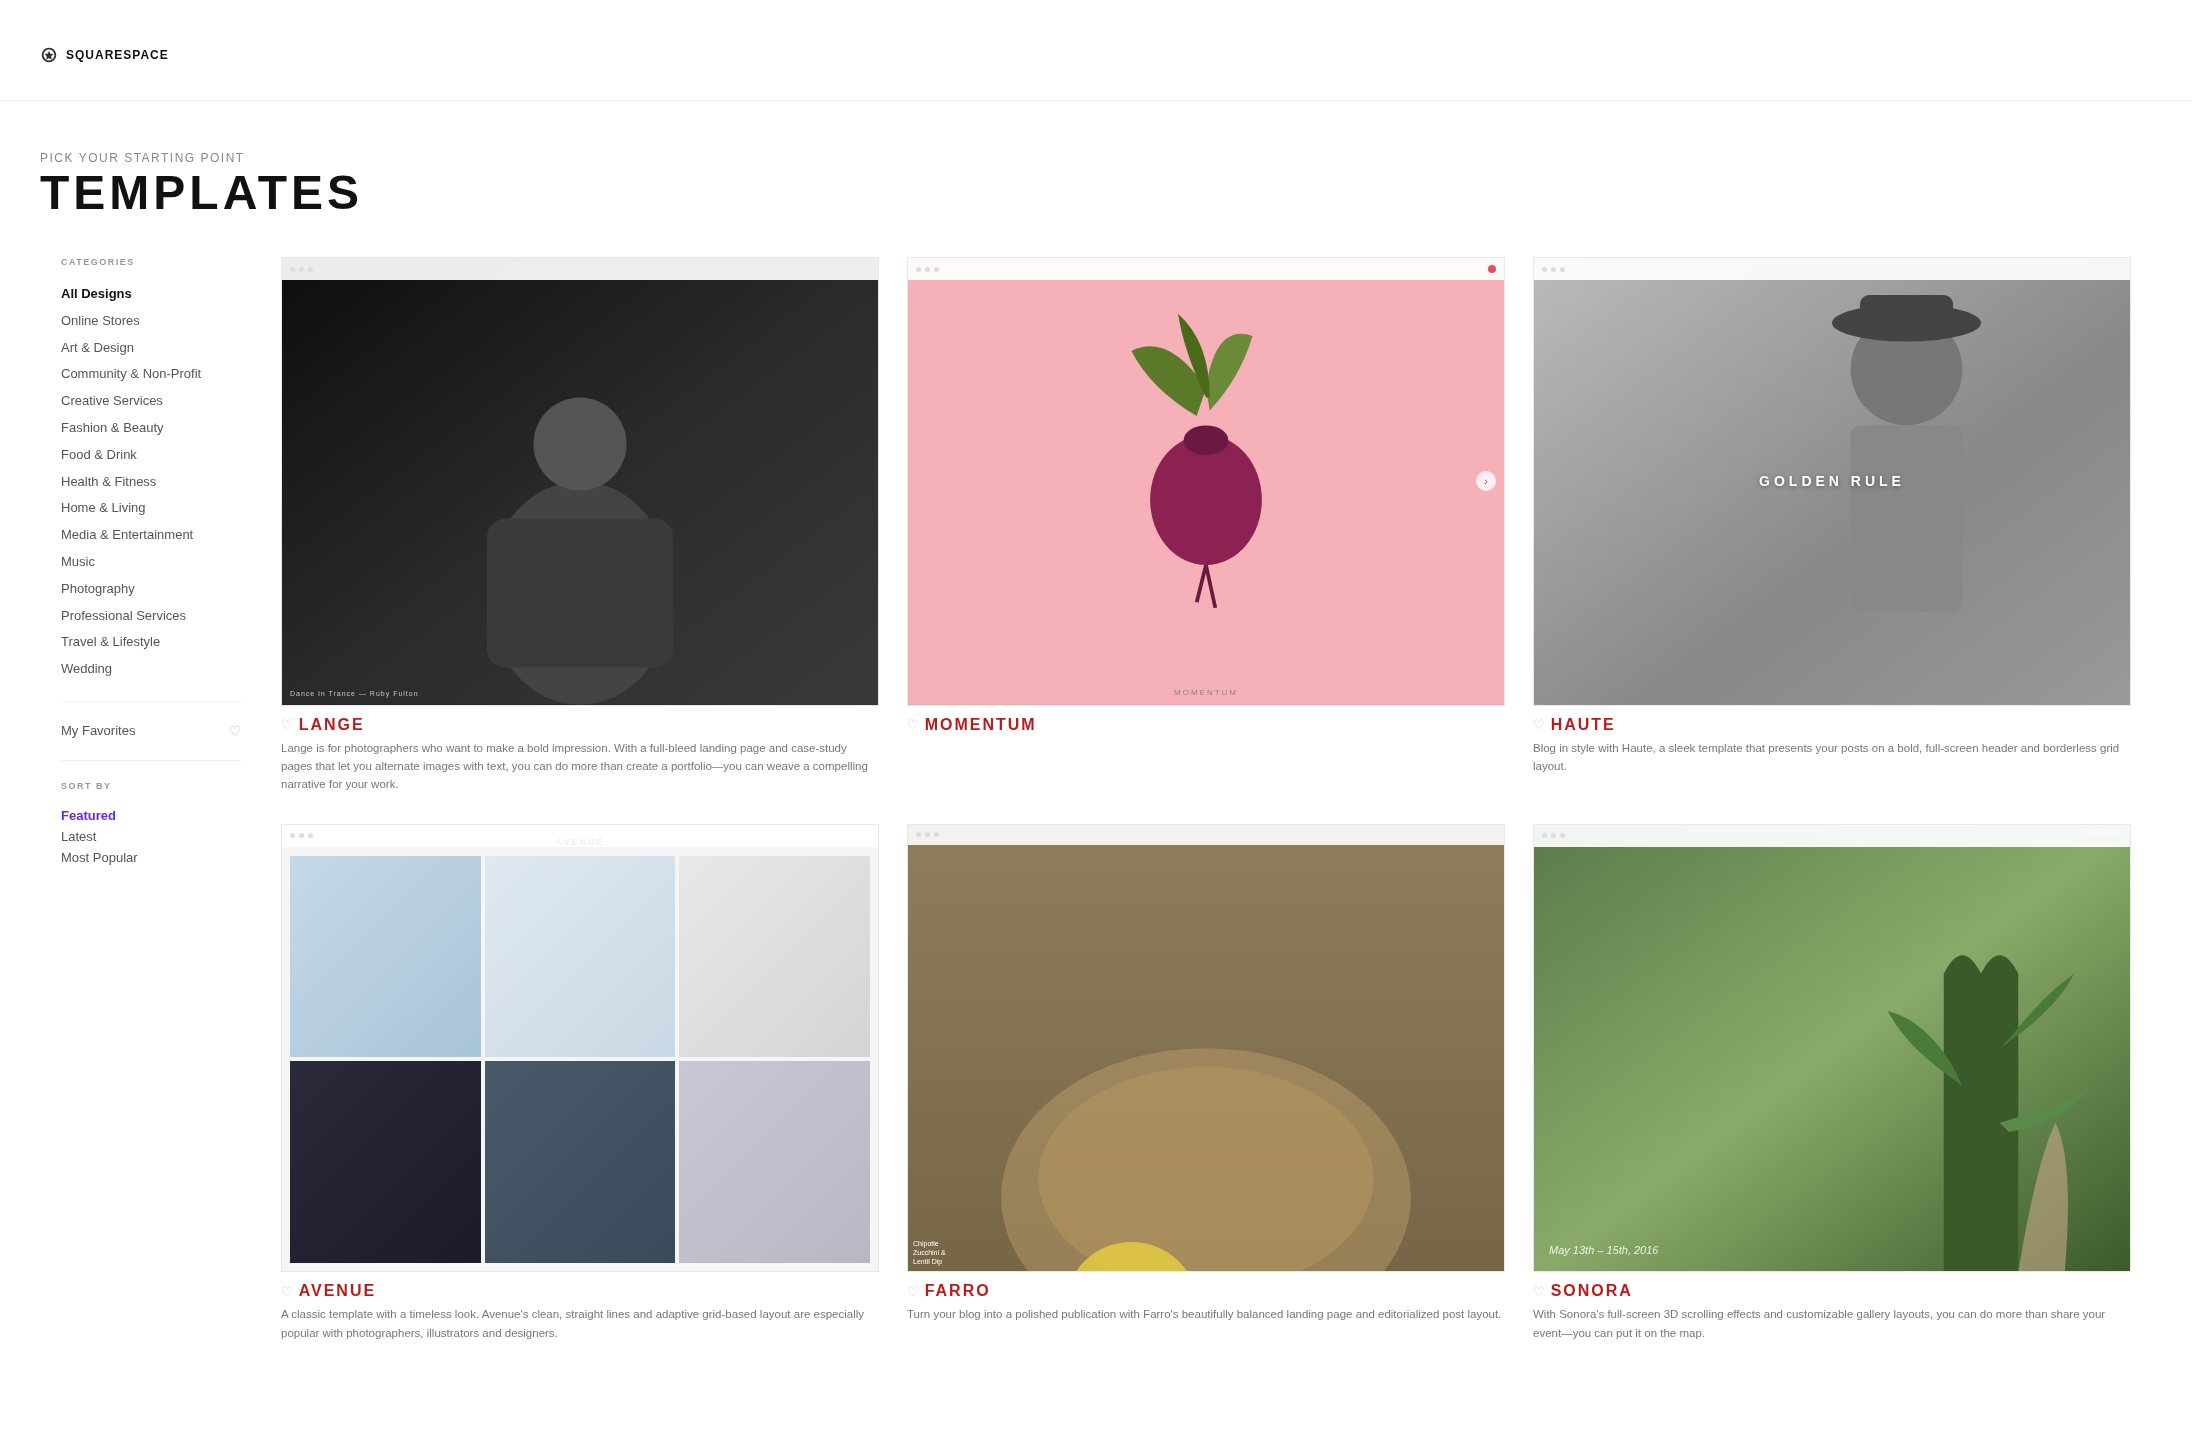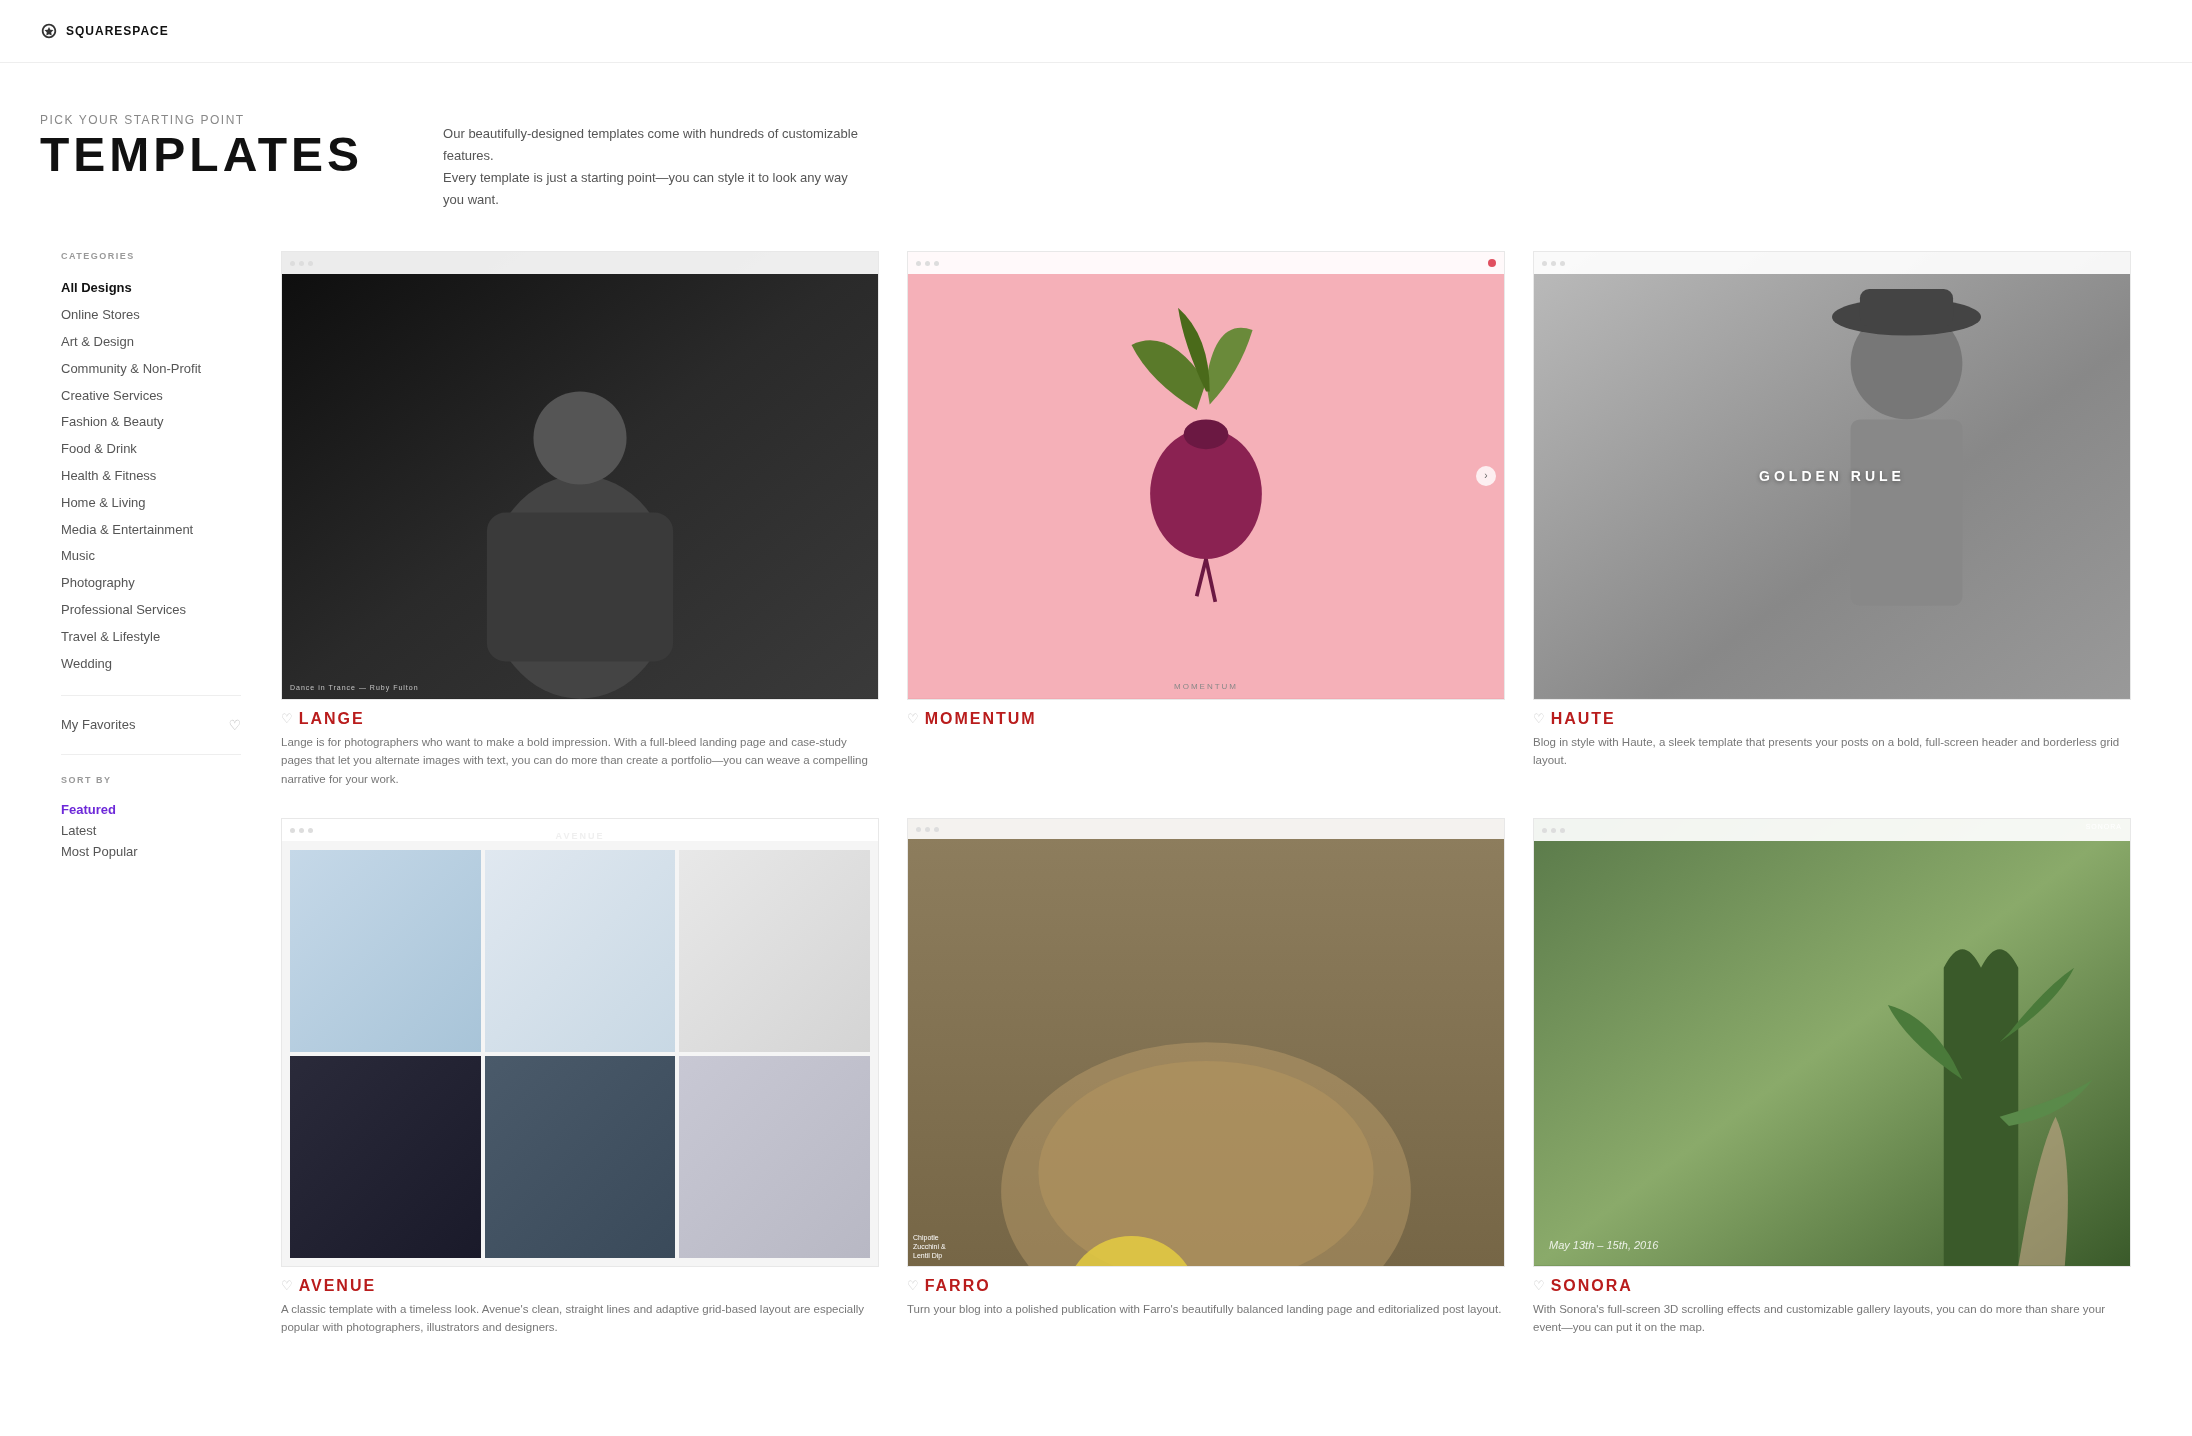--- a/index.html
+++ b/index.html
@@ -6,22 +6,23 @@
     body {
       font-family: -apple-system, BlinkMacSystemFont, 'Helvetica Neue', Helvetica, Arial, sans-serif;
       background: #fff;
       color: #333;
       font-size: 13px;
     }
     
     .header {
       display: flex;
       align-items: center;
-      padding: 22px 40px;
+      padding: 36px 40px;
       border-bottom: 1px solid #eee;
+      margin-top: 10px;
     }
     .logo {
       display: flex;
       align-items: center;
       gap: 8px;
       font-size: 12px;
       font-weight: 600;
       letter-spacing: 1px;
       text-transform: uppercase;
       color: #111;
@@ -322,24 +323,20 @@
       <path d="M10 5.5l1.5 3 3.5.5-2.5 2.5.5 3.5L10 13.5 7 15l.5-3.5L5 9l3.5-.5z" fill="#333"></path>
     </svg>
     <span>SQUARESPACE</span>
   </div>
 </div>
 
 <div class="hero">
   <div class="hero-left">
     <div class="hero-subtitle">PICK YOUR STARTING POINT</div>
     <div class="hero-title">TEMPLATES</div>
-  </div>
-  <div class="hero-desc">
-    <span>Our beautifully-designed templates come with hundreds of customizable features.</span><br>
-    <span>Every template is just a starting point—you can style it to look any way you want.</span>
   </div>
 </div>
 
 <div class="main-content">
 
   <div class="sidebar">
     <div class="sidebar-section-label">CATEGORIES</div>
     <a class="sidebar-item active">All Designs</a>
     <a class="sidebar-item">Online Stores</a>
     <a class="sidebar-item">Art &amp; Design</a>

